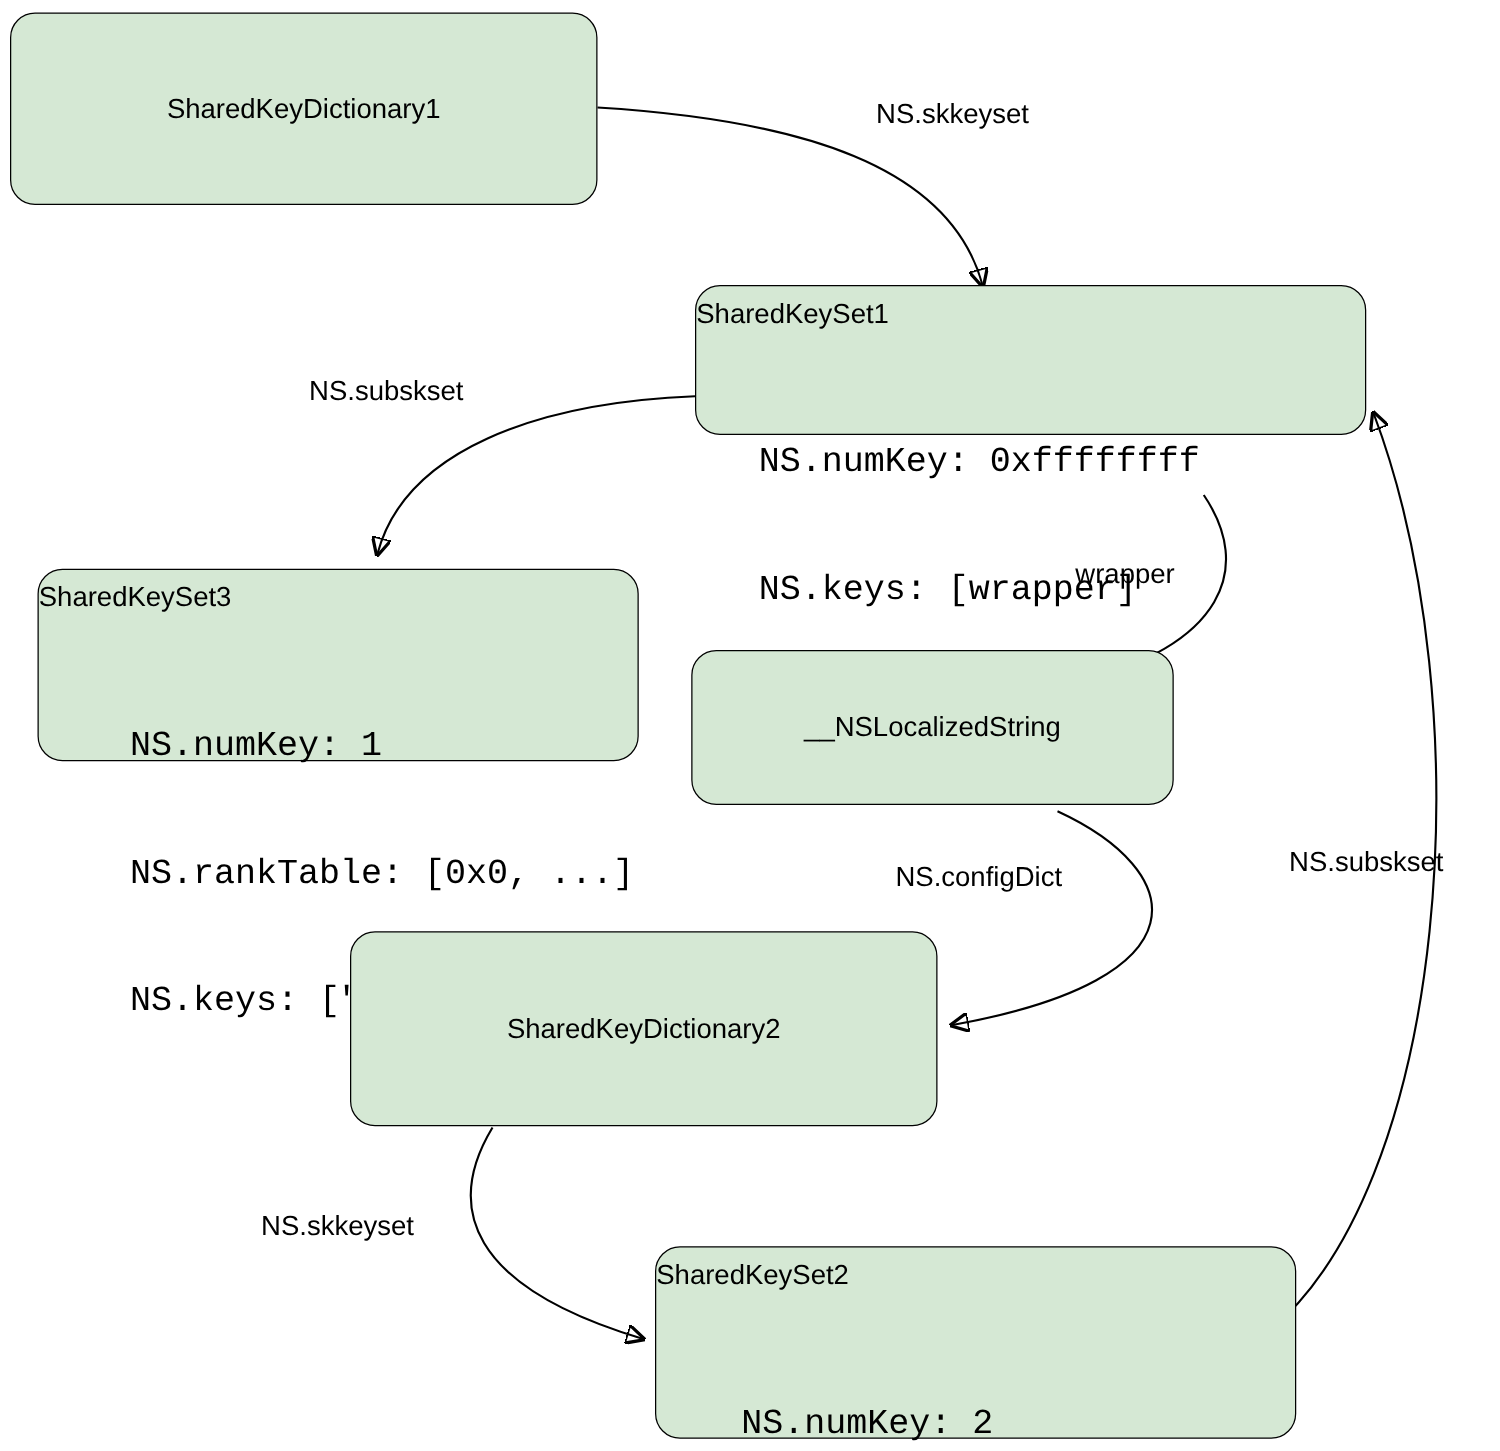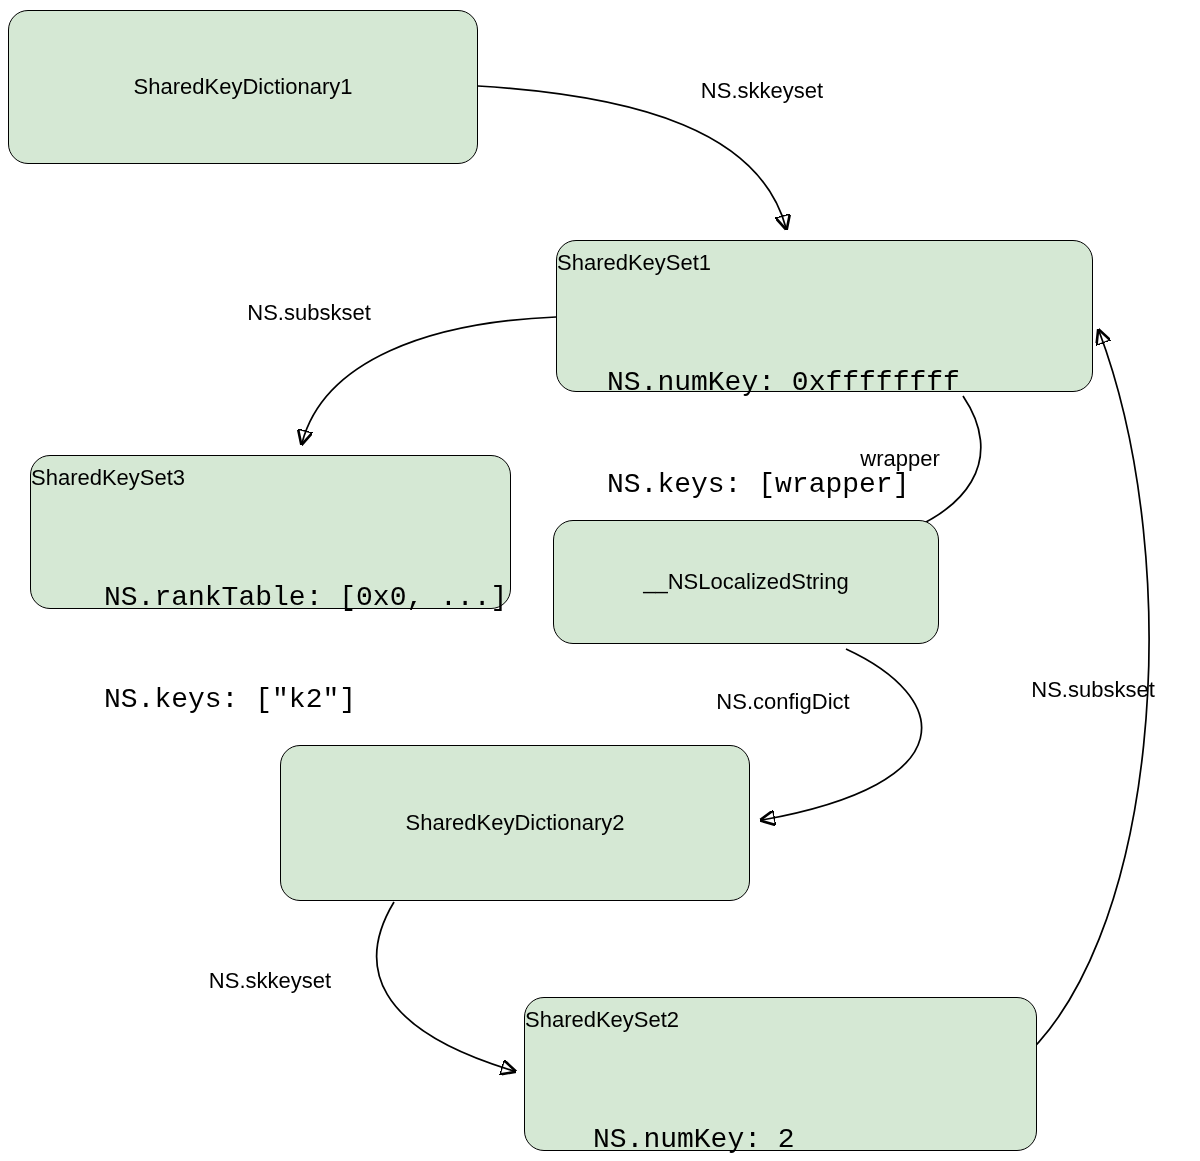--- a/index.html
+++ b/index.html
@@ -52,21 +52,21 @@
     position: absolute;
     top: 57px;
     left: 0;
     right: 0;
     font-family: "Liberation Mono", "DejaVu Sans Mono", monospace;
     font-size: 28px;
     line-height: 34px;
     white-space: pre;
   }
   .n1 { left: 8px;   top: 10px;  width: 470px; height: 154px; }
-  .n2 { left: 556px; top: 240px; width: 537px; height: 152px; }
+  .n2 { left: 556px; top: 228px; width: 537px; height: 120px; }
   .n3 { left: 30px;  top: 455px; width: 481px; height: 154px; }
   .n4 { left: 553px; top: 520px; width: 386px; height: 124px;  }
   .n5 { left: 280px; top: 745px; width: 470px; height: 156px; }
   .n6 { left: 524px; top: 997px; width: 513px; height: 154px; }
   .n2 .node-fields { padding-left: 50px; }
   .n3 .node-fields { padding-left: 73px; }
   .n6 .node-fields { padding-left: 68px; }
   .edge-label {
     position: absolute;
     transform: translate(-50%, -50%);
@@ -108,20 +108,21 @@
     <div class="node-title">SharedKeySet1</div>
     <div class="node-fields">
       <div>NS.numKey: 0xffffffff</div>
       <div>NS.keys: [wrapper]</div>
     </div>
   </div>
 
   <div class="node n3">
     <div class="node-title">SharedKeySet3</div>
     <div class="node-fields">
+      <div>NS.numKey: 1</div>
       <div>NS.rankTable: [0x0, ...]</div>
       <div>NS.keys: ["k2"]</div>
     </div>
   </div>
 
   <div class="node n4 centered">
     <div class="node-title">__NSLocalizedString</div>
   </div>
 
   <div class="node n5 centered">

